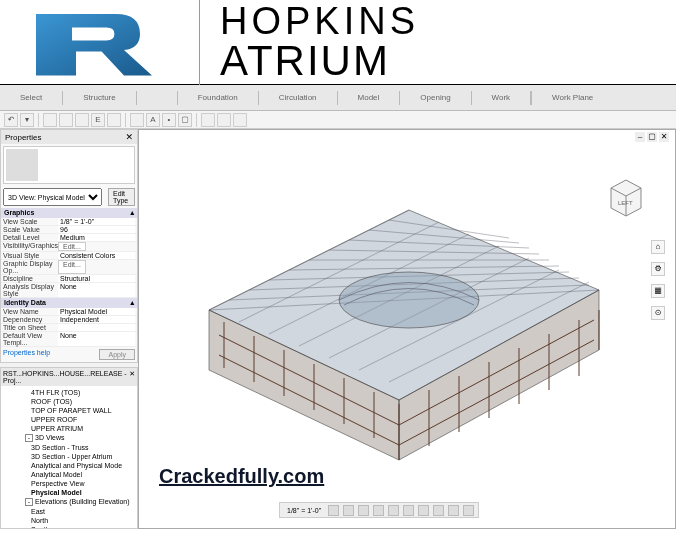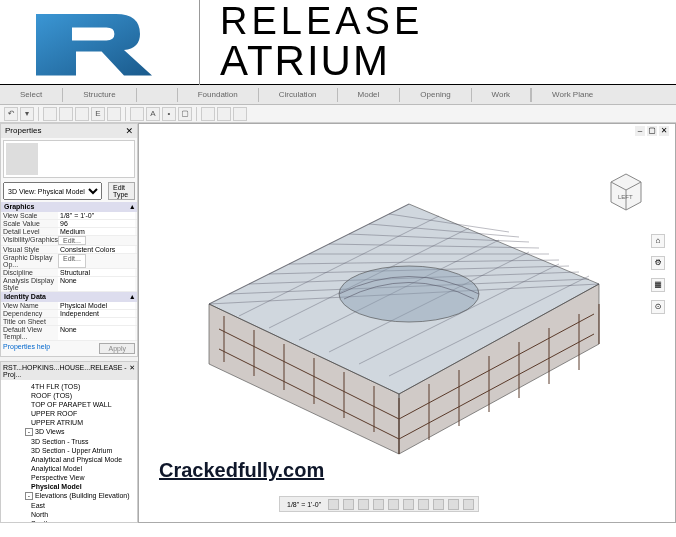--- a/index.html
+++ b/index.html
@@ -5,33 +5,33 @@
 * { box-sizing: border-box; margin: 0; padding: 0; font-family: Arial, sans-serif; }
 body { background: #fff; width: 676px; height: 537px; overflow: hidden; position: relative; }
 
 .header { display: flex; align-items: center; height: 85px; border-bottom: 1px solid #000; }
 .logo-r { width: 200px; height: 85px; display: flex; align-items: center; justify-content: center; border-right: 1px solid #999; }
 .logo-r svg { width: 160px; height: 80px; }
 .brand-text { flex: 1; padding-left: 20px; }
 .brand-text .line1 { font-size: 38px; font-weight: 300; letter-spacing: 4px; line-height: 1; }
 .brand-text .line2 { font-size: 42px; font-weight: 500; letter-spacing: 2px; line-height: 1; }
 
-.ribbon { height: 20px; background: #e8e8e8; display: flex; align-items: center; font-size: 8px; border-bottom: 1px solid #bbb; }
+.ribbon { height: 26px; background: #e8e8e8; display: flex; align-items: center; font-size: 8px; border-bottom: 1px solid #bbb; }
 .ribbon .tab { padding: 2px 20px; color: #666; cursor: pointer; }
 .ribbon .sep { width: 1px; height: 14px; background: #bbb; }
 
 .toolbar { height: 18px; background: #f4f4f4; display: flex; align-items: center; font-size: 8px; gap: 2px; padding: 0 4px; border-bottom: 1px solid #ccc; }
 .toolbar .tbbtn { width: 14px; height: 14px; background: #f0f0f0; border: 1px solid #ccc; display: flex; align-items: center; justify-content: center; font-size: 8px; color: #555; cursor: pointer; }
 .toolbar .tbsep { width: 1px; height: 14px; background: #ccc; margin: 0 2px; }
 
 .main { display: flex; height: 400px; }
 .sidebar { width: 138px; background: #f2f2f2; display: flex; flex-direction: column; }
 
 .prop-panel { border: 1px solid #ccc; background: #f8f8f8; }
-.prop-header { font-size: 8px; padding: 2px 4px; background: #e8e8e8; display: flex; justify-content: space-between; align-items: flex-start; }
+.prop-header { font-size: 8px; padding: 2px 4px; background: #e8e8e8; display: flex; justify-content: space-between; align-items: center; }
 .prop-header .close { font-size: 9px; cursor: pointer; }
 .prop-icon { height: 38px; background: #fff; border: 1px solid #ccc; margin: 2px; display: flex; align-items: center; }
 .prop-icon .thumb { width: 32px; height: 32px; background: #ddd; margin: 2px; }
 .view-select { display: flex; font-size: 7px; padding: 2px; gap: 6px; }
 .view-select select { flex: 1; font-size: 7px; }
 .view-select .edit-btn { font-size: 7px; padding: 1px 4px; background: #eee; border: 1px solid #aaa; cursor: pointer; }
 .prop-section { font-size: 7px; }
 .prop-section .section-header { background: #dde; padding: 1px 3px; font-weight: bold; display: flex; justify-content: space-between; }
 .prop-row { display: flex; padding: 0 2px; border-bottom: 1px solid #eee; }
 .prop-row .label { width: 55px; font-size: 7px; color: #333; }
@@ -73,21 +73,21 @@
       <defs>
           <linearGradient id="rg" x1="0" y1="0" x2="1" y2="1">
         <stop offset="0" stop-color="#3b96d4"></stop>
             <stop offset="1" stop-color="#1a5a8c"></stop>
       </linearGradient>
         </defs>
       <path d="M20 15 L120 15 Q150 15 150 40 Q150 58 130 60 L165 92 L130 92 L102 62 L70 62 L70 92 L20 92 Z M65 32 L65 48 L108 48 Q118 48 118 40 Q118 32 108 32 Z" fill="url(#rg)"></path>
     </svg>
   </div>
   <div class="brand-text">
-    <div class="line1">RELEASE</div>
+    <div class="line1">HOPKINS</div>
     <div class="line2">ATRIUM</div>
   </div>
 </div>
 
 <div class="ribbon">
   <span class="tab">Select</span>
     <span class="sep"></span>
   <span class="tab">Structure</span>
     <span class="sep"></span>
   <span class="tab" style="width:20px"></span>

